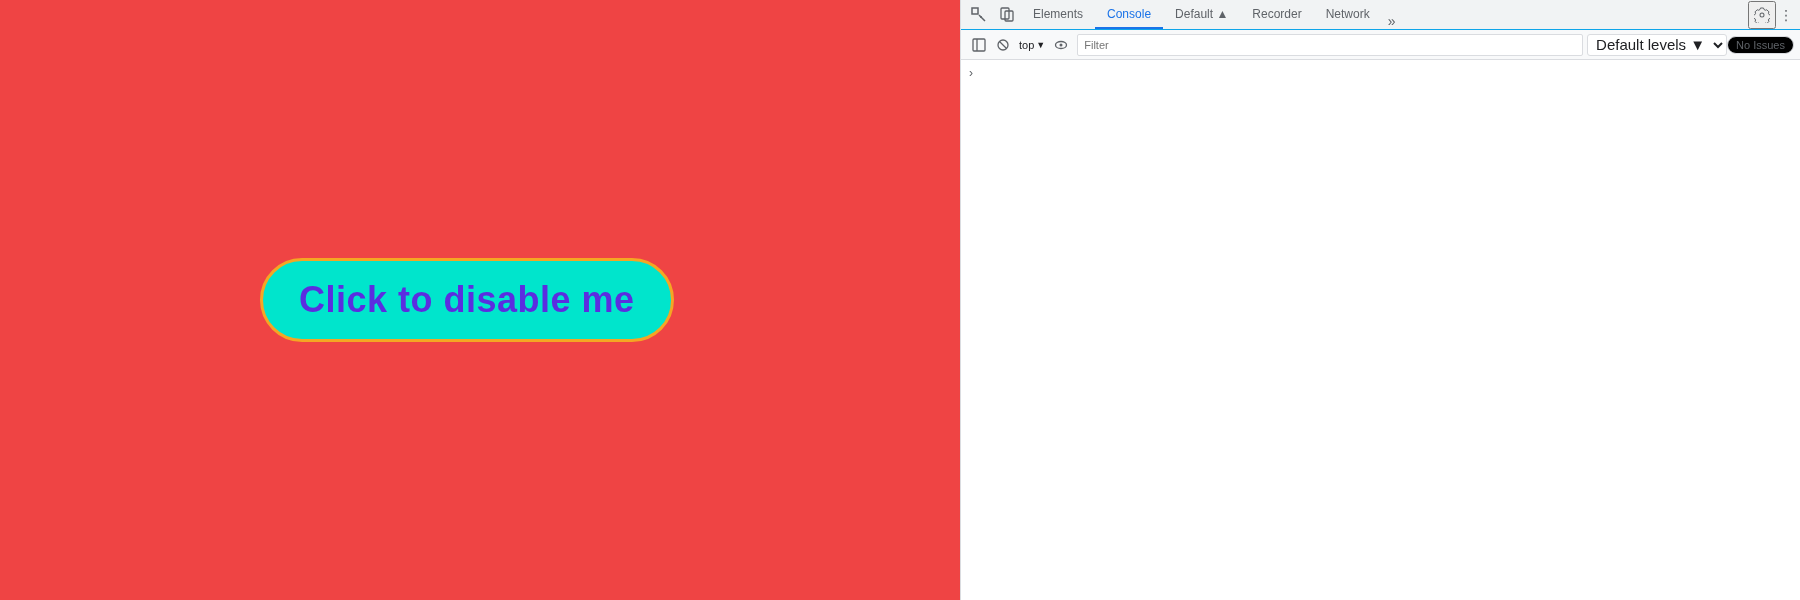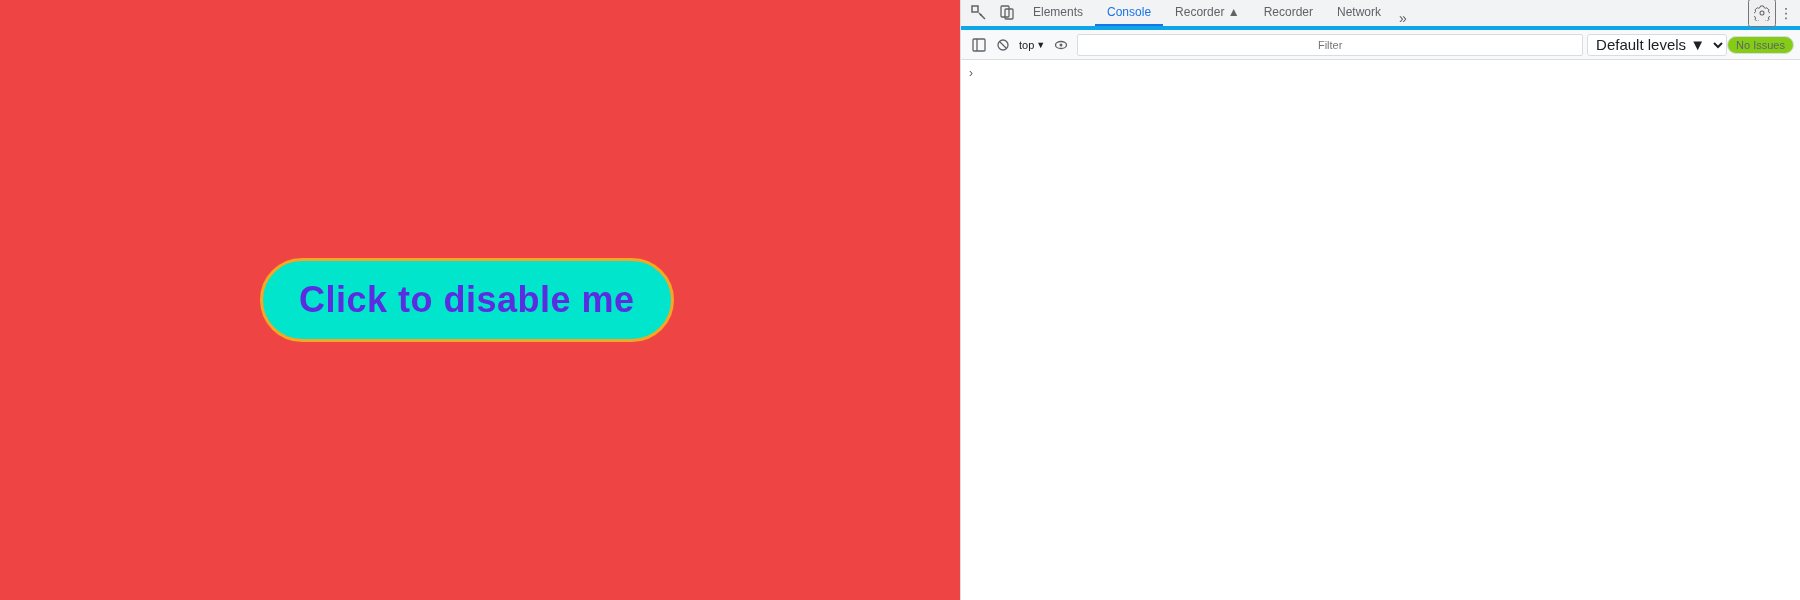--- a/index.html
+++ b/index.html
@@ -36,21 +36,21 @@
       background: #f8f9fa;
       border-left: 1px solid #dadce0;
       display: flex;
       flex-direction: column;
     }
 
     
     #devtools-top-bar {
       height: 30px;
       background: #f1f3f4;
-      border-bottom: 4px solid #0ea5e9;
+      border-bottom: 1px solid #0ea5e9;
       display: flex;
       align-items: center;
       padding: 0 4px;
     }
 
     .devtools-icon-btn {
       width: 28px;
       height: 28px;
       display: flex;
       align-items: center;
@@ -151,47 +151,46 @@
       border-radius: 3px;
       background: transparent;
       border: none;
     }
 
     .console-filter-input {
       flex: 1;
       height: 22px;
       border: 1px solid #dadce0;
       border-radius: 2px;
-      padding: 0 24px;
+      padding: 0 6px;
       font-size: 11px;
       color: #202124;
       background: #fff;
       outline: none;
       margin: 0 4px;
-      text-align: center;
     }
 
     .console-levels-select {
       font-size: 15px;
       color: #202124;
       cursor: pointer;
       padding: 0 4px;
       border-radius: 3px;
       border: 1px solid #dadce0;
       background: #fff;
       height: 22px;
     }
 
     .no-issues-badge {
       font-size: 11px;
       color: #5f6368;
       padding: 2px 8px;
       border-radius: 10px;
       border: 1px solid #dadce0;
-      background: #84cc16;
+      background: #000000;
       white-space: nowrap;
     }
 
     
     #devtools-console-content {
       flex: 1;
       background: #fff;
       overflow-y: auto;
       padding: 4px 0;
     }
@@ -230,21 +229,21 @@
     </button>
 
     <div class="devtools-tabs">
       <div class="devtools-tab">
         <span>Elements</span>
       </div>
       <div class="devtools-tab active">
         <span>Console</span>
       </div>
       <div class="devtools-tab">
-        <span>Recorder ▲</span>
+        <span>Default ▲</span>
       </div>
       <div class="devtools-tab">
         <span>Recorder</span>
       </div>
       <div class="devtools-tab">
         <span>Network</span>
       </div>
       <div class="devtools-more">
         <span>»</span>
       </div>

